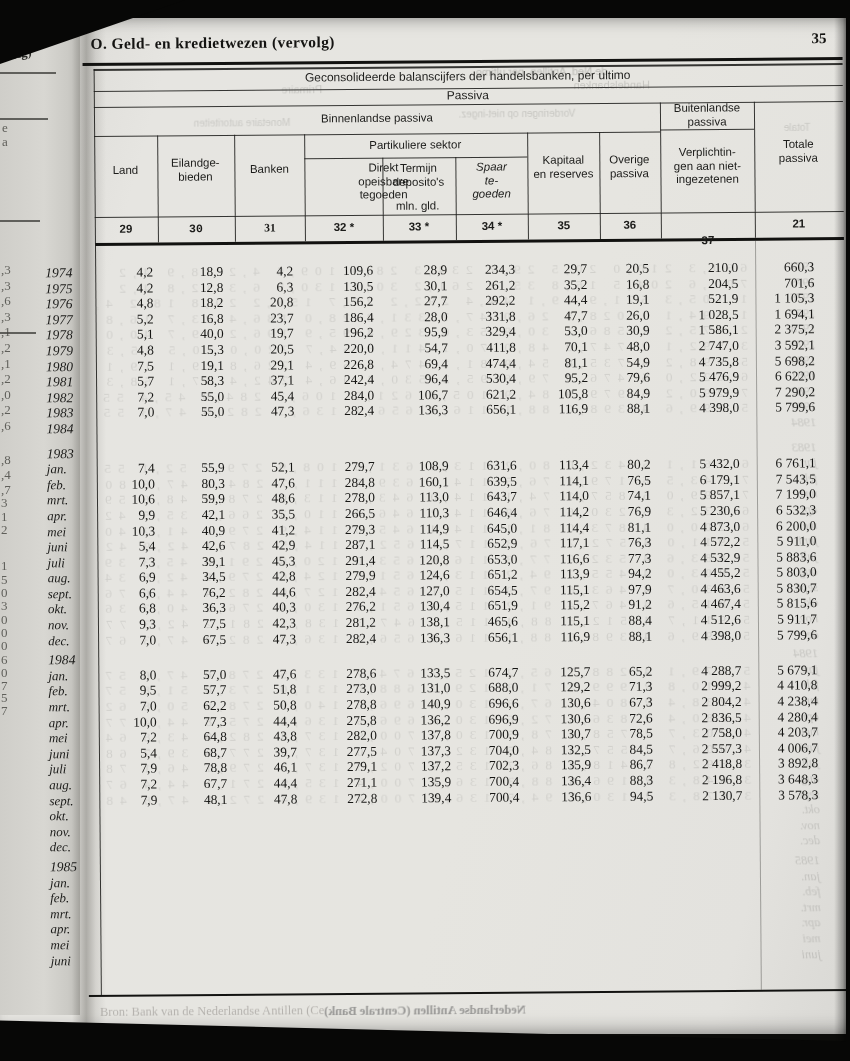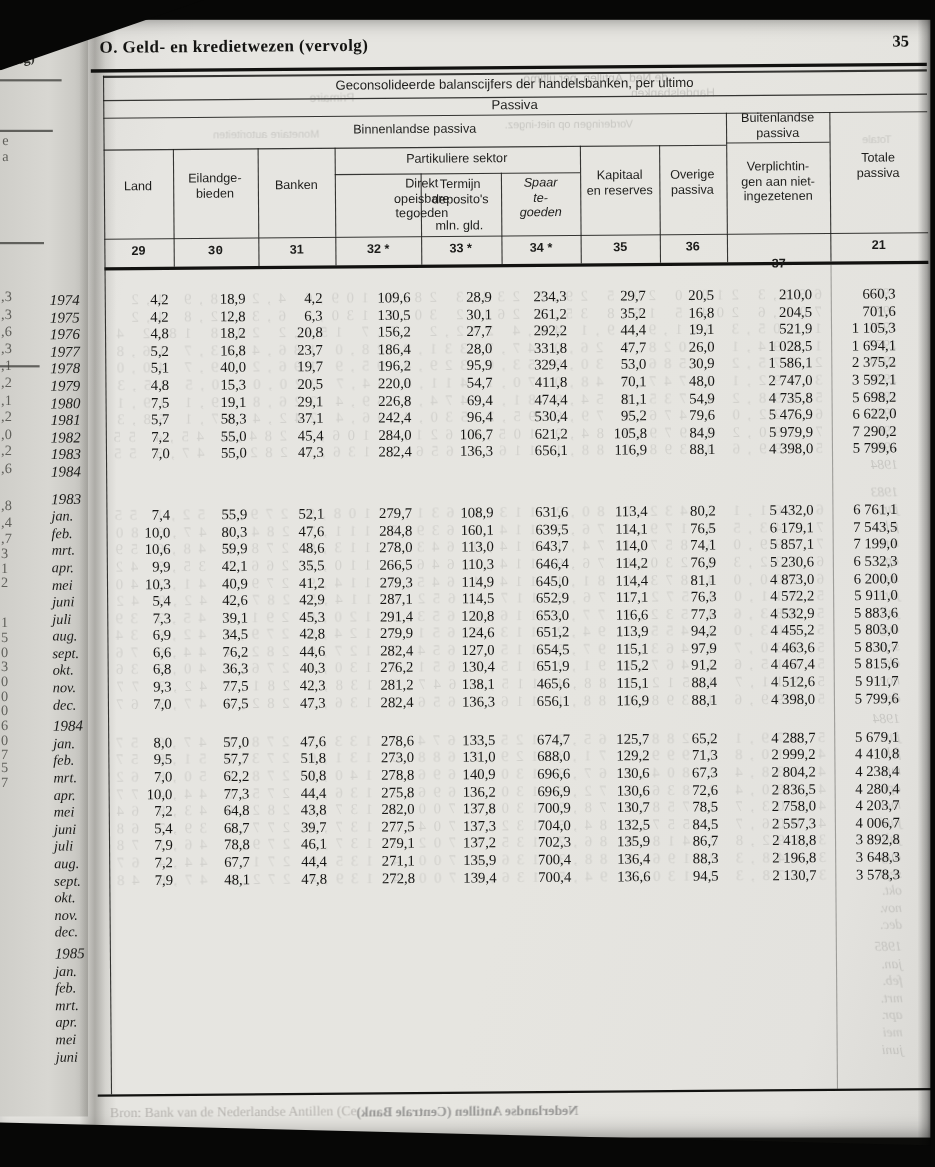--- a/index.html
+++ b/index.html
@@ -185,21 +185,21 @@
     <div class="hc" style="left:710px;top:168px;">Verplichtin-
 gen aan niet-
 ingezetenen</div>
     <div class="hc" style="left:801px;top:154px;">Totale
 passiva</div>
 
     <div class="hc" style="left:420px;top:206px;">mln. gld.</div>
 
     <span class="num" style="left:128px;">29</span>
     <span class="num" style="left:198px;font-family:Liberation Mono, monospace;">30</span>
-    <span class="num" style="left:272px;">31</span>
+    <span class="num" style="left:272px;font-family:Liberation Serif, serif;">31</span>
     <span class="num" style="left:346px;">32 *</span>
     <span class="num" style="left:421px;">33 *</span>
     <span class="num" style="left:494px;">34 *</span>
     <span class="num" style="left:566px;">35</span>
     <span class="num" style="left:632px;">36</span>
     <span class="num" style="left:710px;margin-top:16px;">37</span>
     <span class="num" style="left:801px;">21</span>
 
     <div class="tbody" id="tbody">
         <div class="block b1">

